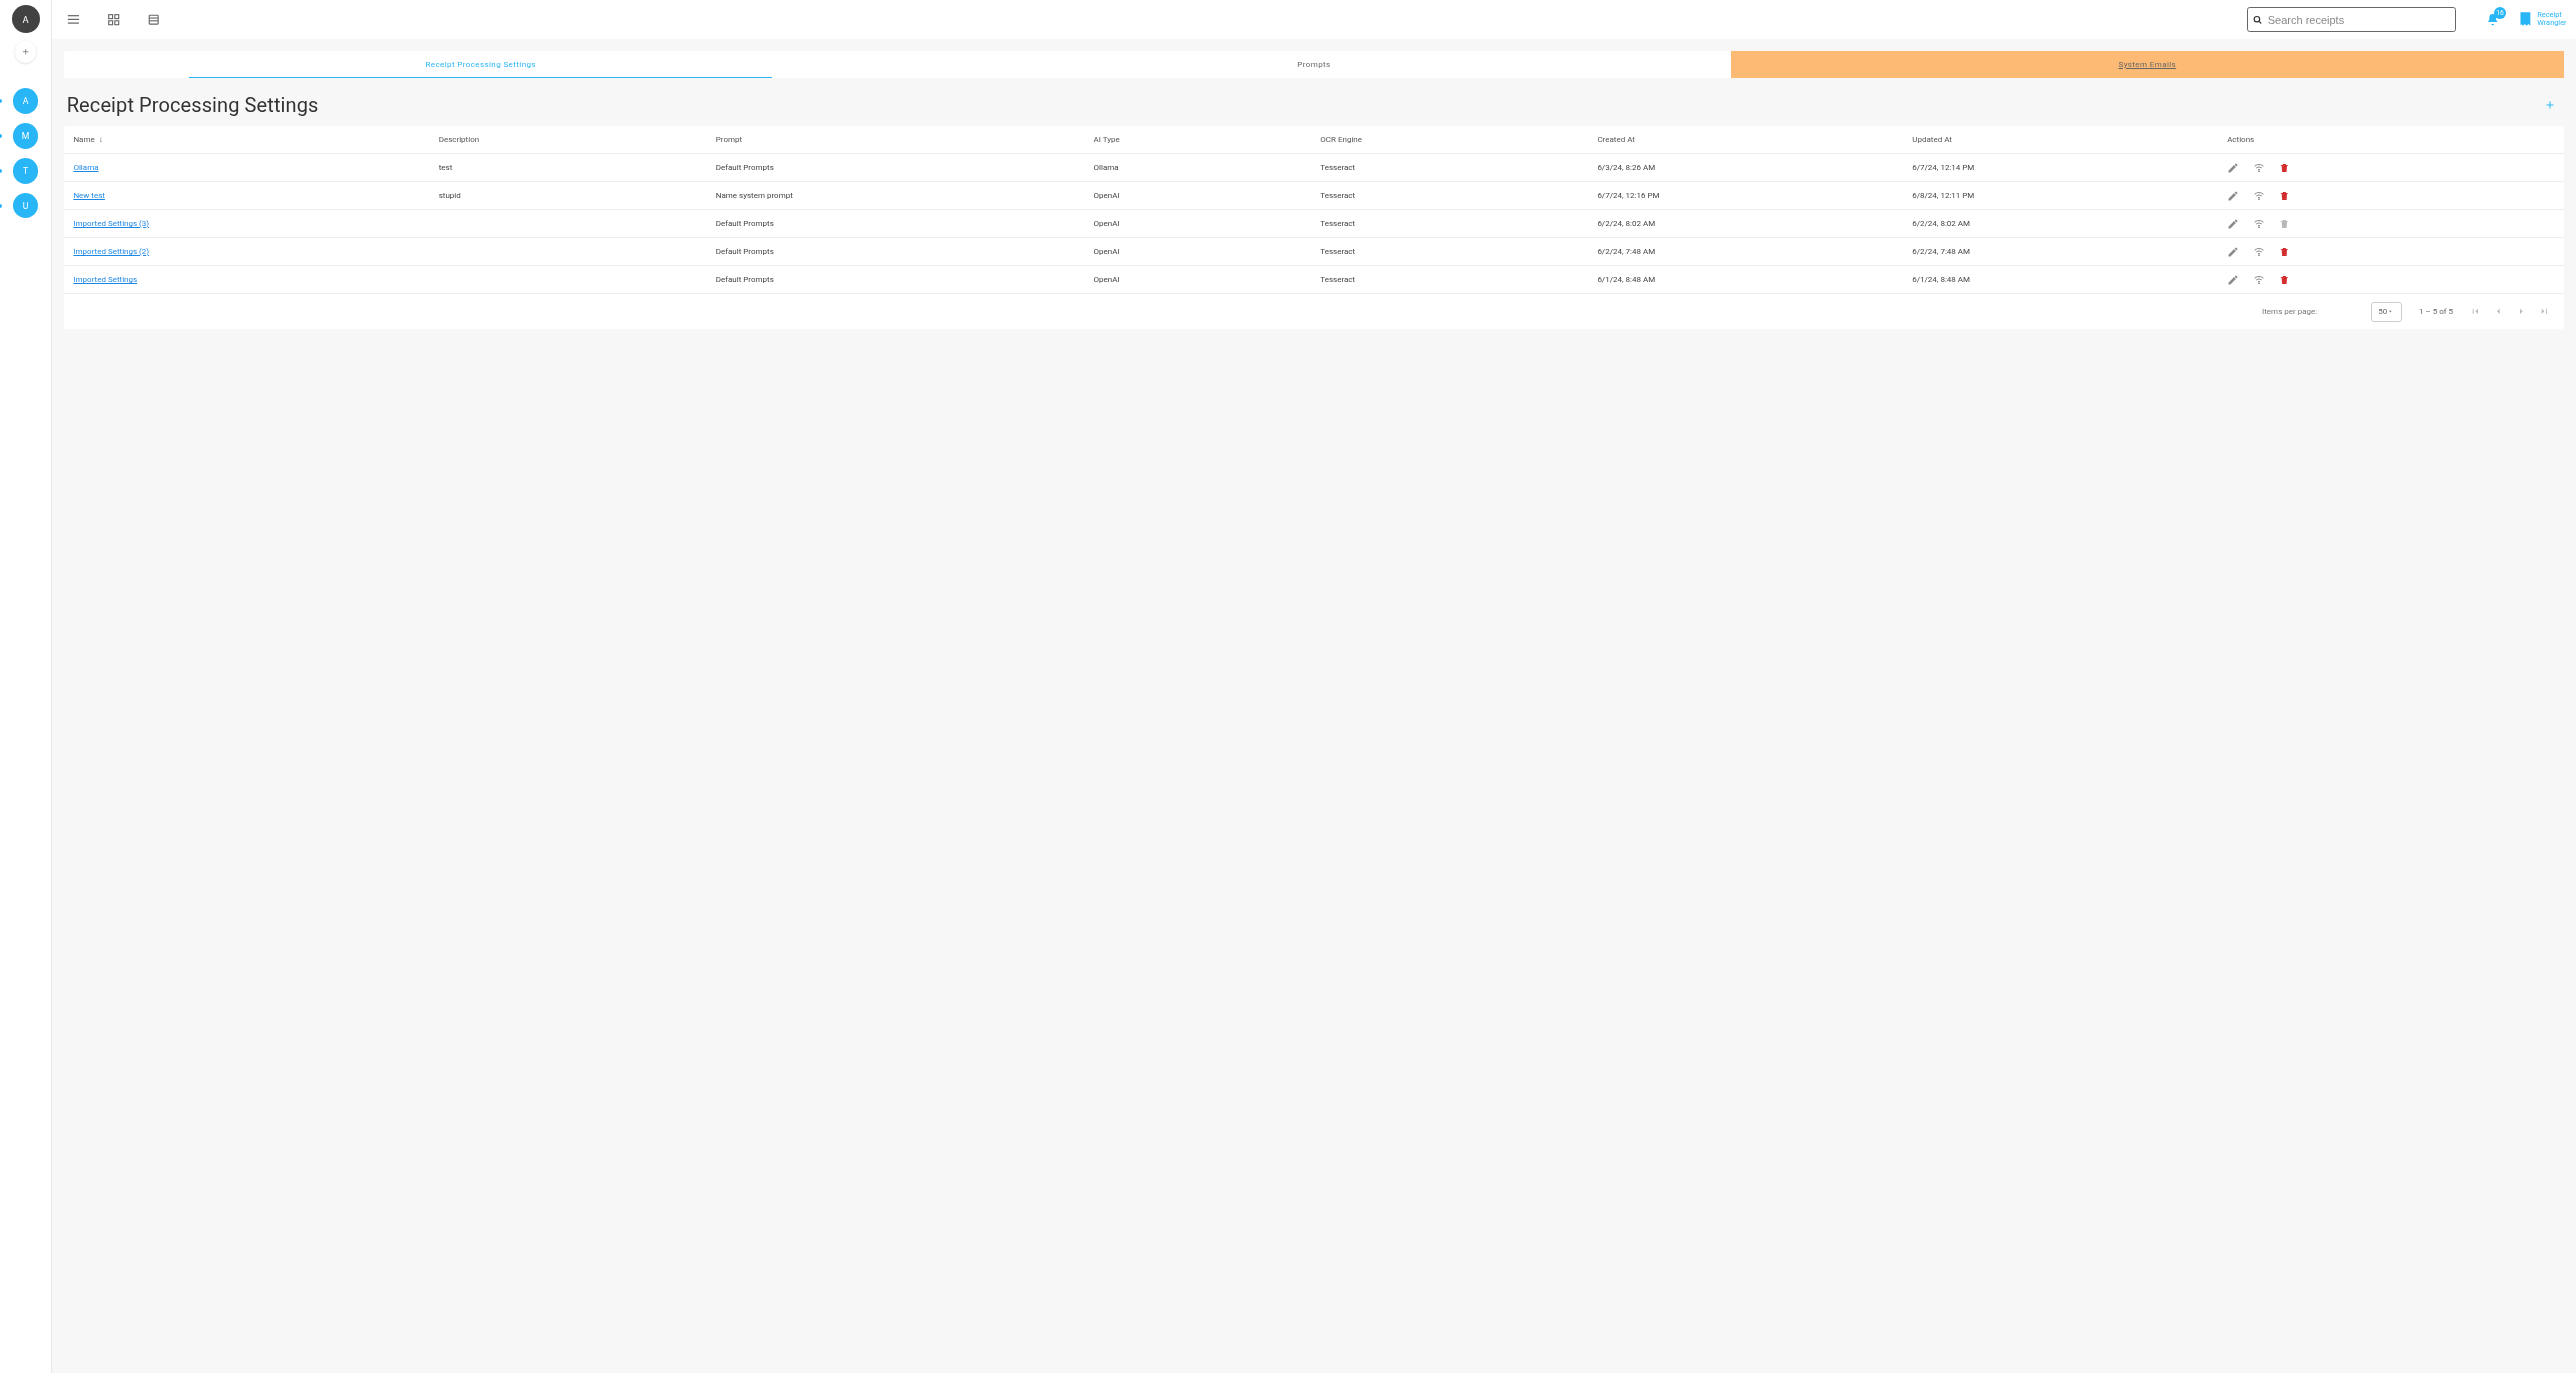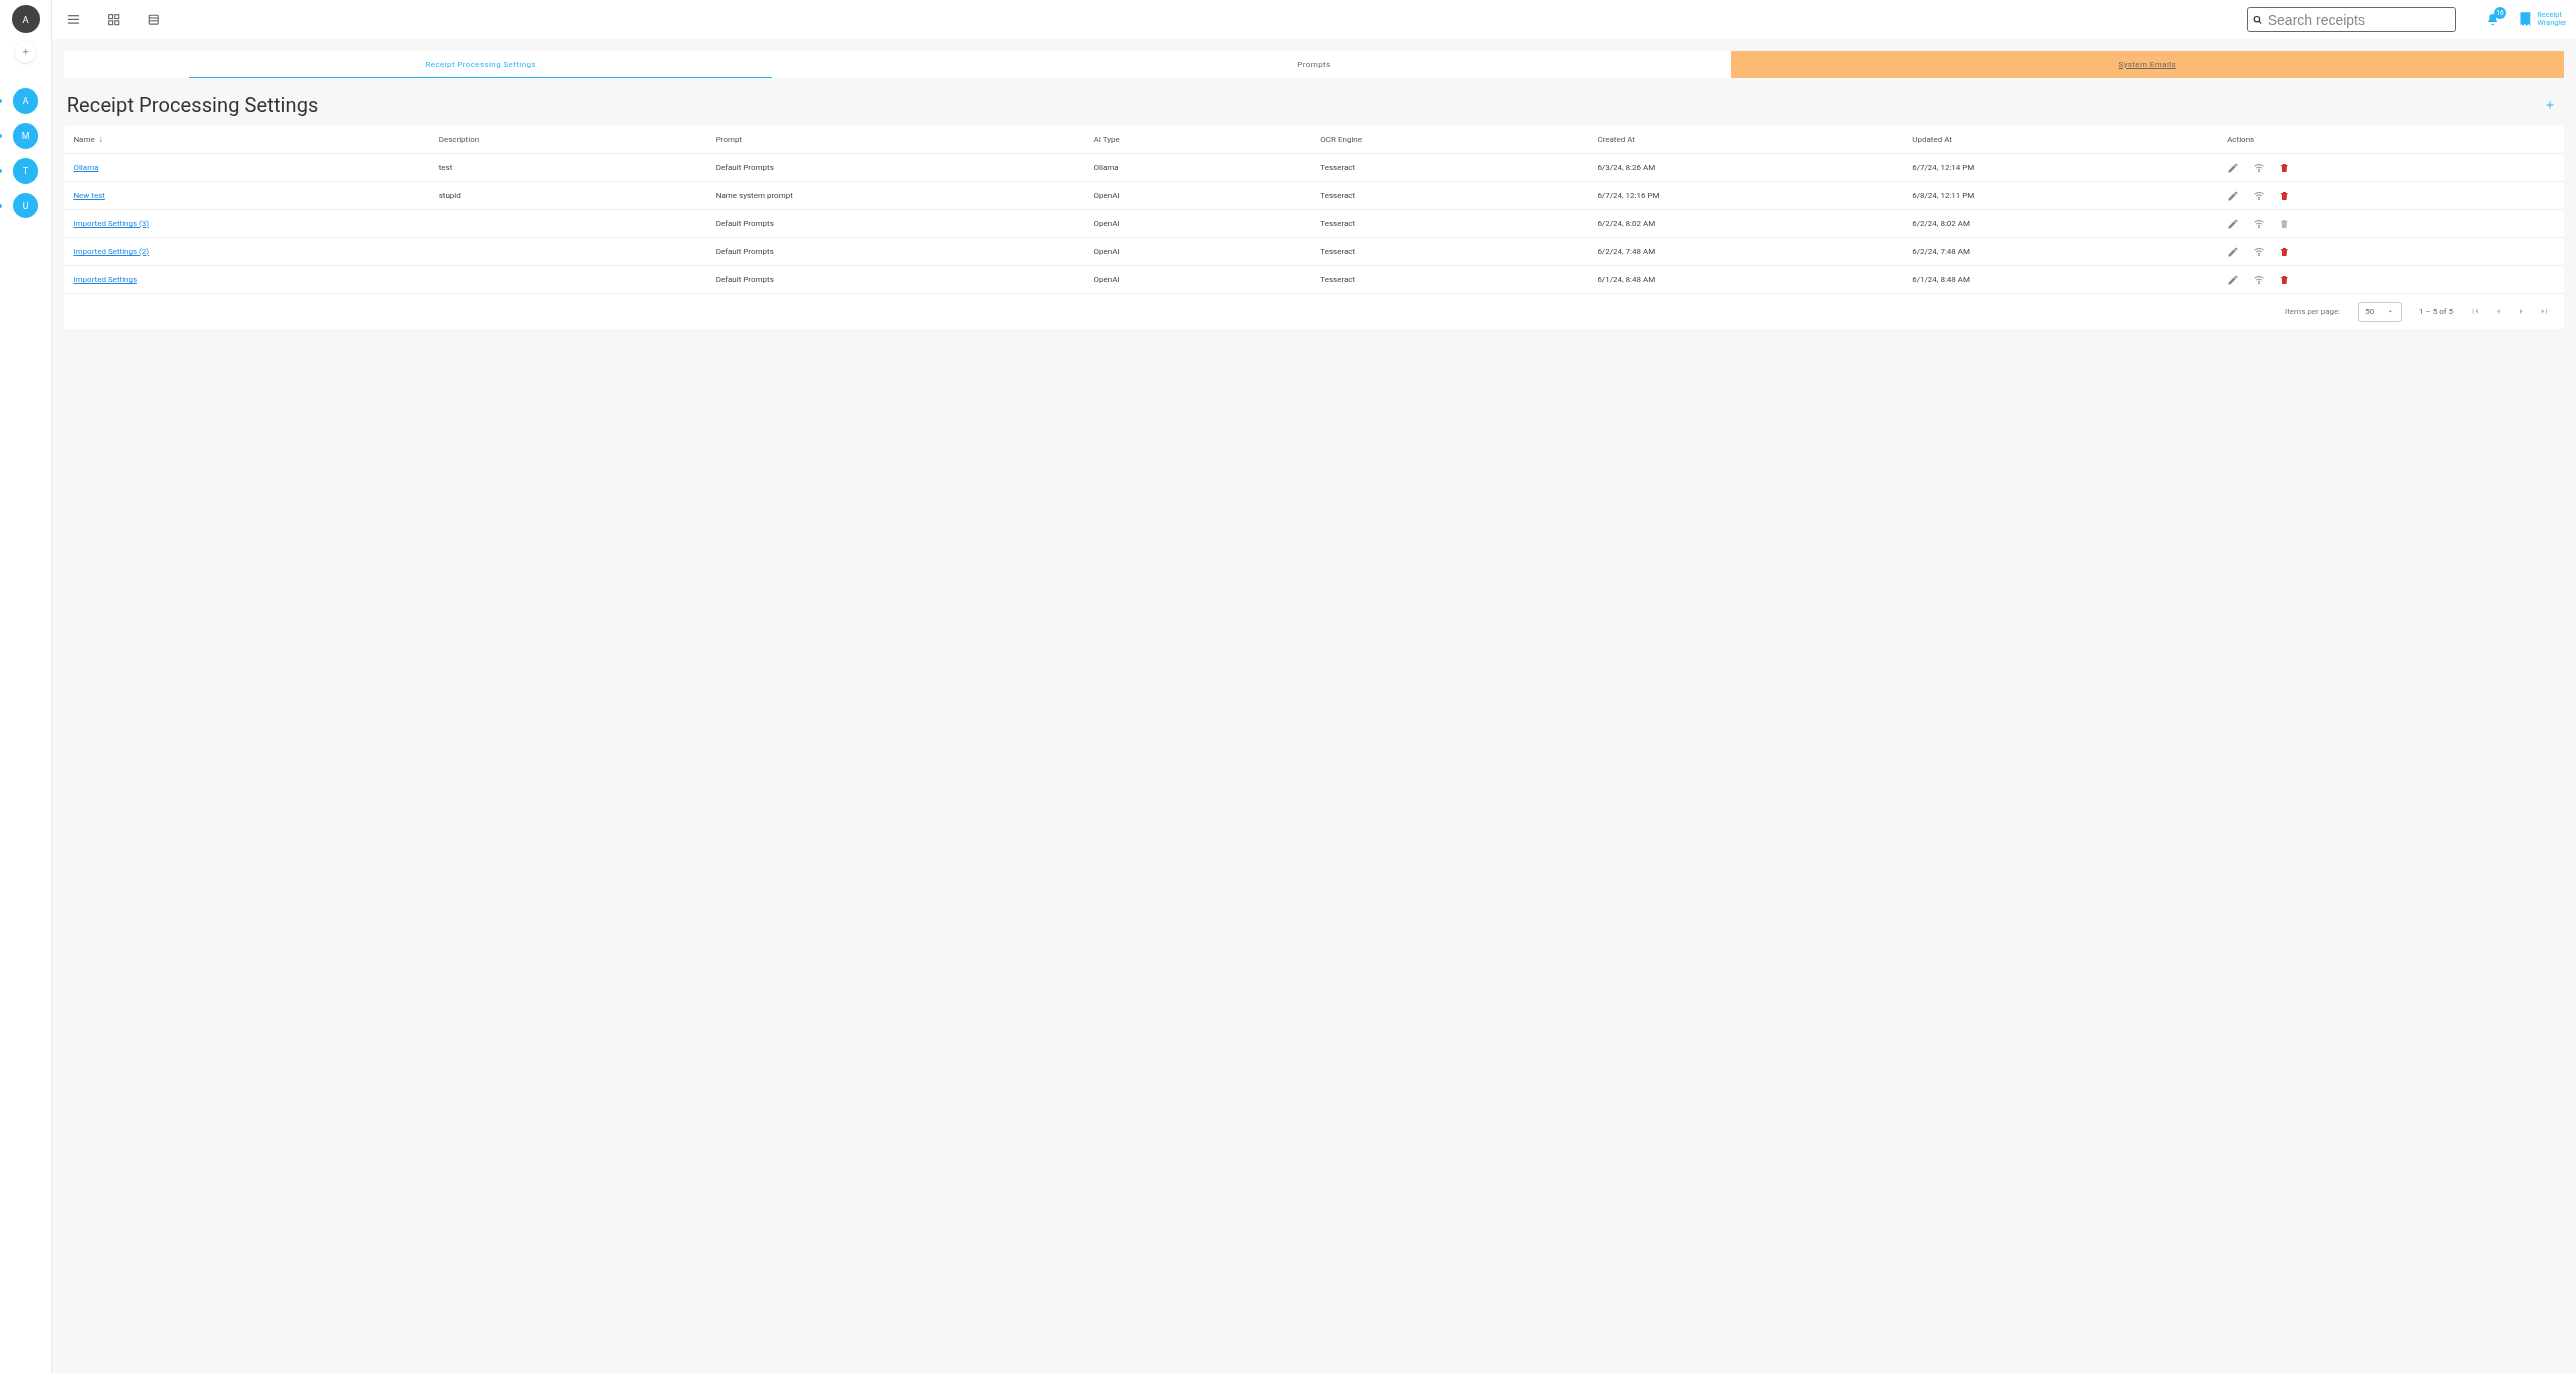--- a/index.html
+++ b/index.html
@@ -16,21 +16,21 @@
 
   
   .main-col { flex: 1; display: flex; flex-direction: column; height: 100vh; }
 
   
   .topbar { height: 39px; display: flex; align-items: center; padding: 0 9.4px 0 13.4px; gap: 6.7px; }
   .topbar-left { display: flex; align-items: center; gap: 24px; }
   .icon-btn { width: 16px; height: 16px; display: flex; align-items: center; justify-content: center; color: #666; cursor: pointer; }
   .topbar-spacer { flex: 1; }
   .search-wrap { position: relative; }
-  .search-input { width: 209px; height: 25.5px; border: 0.7px solid #666; border-radius: 2.7px; padding: 0 24px 0 20px; font-size: 14px; color: #333; }
+  .search-input { width: 209px; height: 25.5px; border: 0.7px solid #666; border-radius: 2.7px; padding: 0 24px 0 20px; font-size: 11px; color: #333; }
   .search-input::placeholder { color: #888; }
   .search-icon { position: absolute; left: 6px; top: 50%; transform: translateY(-50%); color: #333; font-weight: bold; }
   .bell-wrap { position: relative; margin-left: 24px; margin-right: 12px; cursor: pointer; color: #29b6f6; }
   .badge { position: absolute; top: -5.4px; right: -6.7px; min-width: 12px; height: 12px; padding: 0 2.7px; border-radius: 6px; background: #29b6f6; color: #fff; font-size: 6.7px; display: flex; align-items: center; justify-content: center; }
   .brand { display: flex; align-items: center; gap: 4px; cursor: pointer; }
   .brand-text { color: #29b6f6; font-size: 7.4px; line-height: 1.1; }
 
   
   .content { flex: 1; background: #f7f7f7; padding: 12px; overflow: auto; }
 
@@ -57,21 +57,21 @@
   .actions-cell { display: flex; align-items: center; gap: 13.4px; justify-content: flex-start; }
   .act { width: 12px; height: 12px; display: flex; align-items: center; justify-content: center; cursor: pointer; }
   .act.edit { color: #8a8a8a; }
   .act.wifi { color: #8a8a8a; }
   .act.delete { color: #d32f2f; }
   .act.delete.disabled { color: #b8b8b8; }
 
   
   .paginator { height: 35px; background: #fff; display: flex; align-items: center; justify-content: flex-end; gap: 17.4px; padding: 0 14.8px; font-size: 8px; color: #666; }
   .pager-label { color: #777; }
-  .page-size { display: flex; align-items: center; gap: 13px; border: 0.7px solid #ccc; border-radius: 2.7px; height: 20px; padding: 0 6.7px; cursor: pointer; }
+  .page-size { display: flex; align-items: center; gap: 0; border: 0.7px solid #ccc; border-radius: 2.7px; height: 20px; padding: 0 6.7px; cursor: pointer; margin-left: 36px; }
   .page-nav { display: flex; align-items: center; gap: 12px; color: #bbb; }
   .page-nav .nav { cursor: pointer; display:flex; align-items:center; }
 
   svg { display: block; }
 </style>
 </head>
 <body>
 
 <div class="left-rail">
   <div class="avatar-large">

